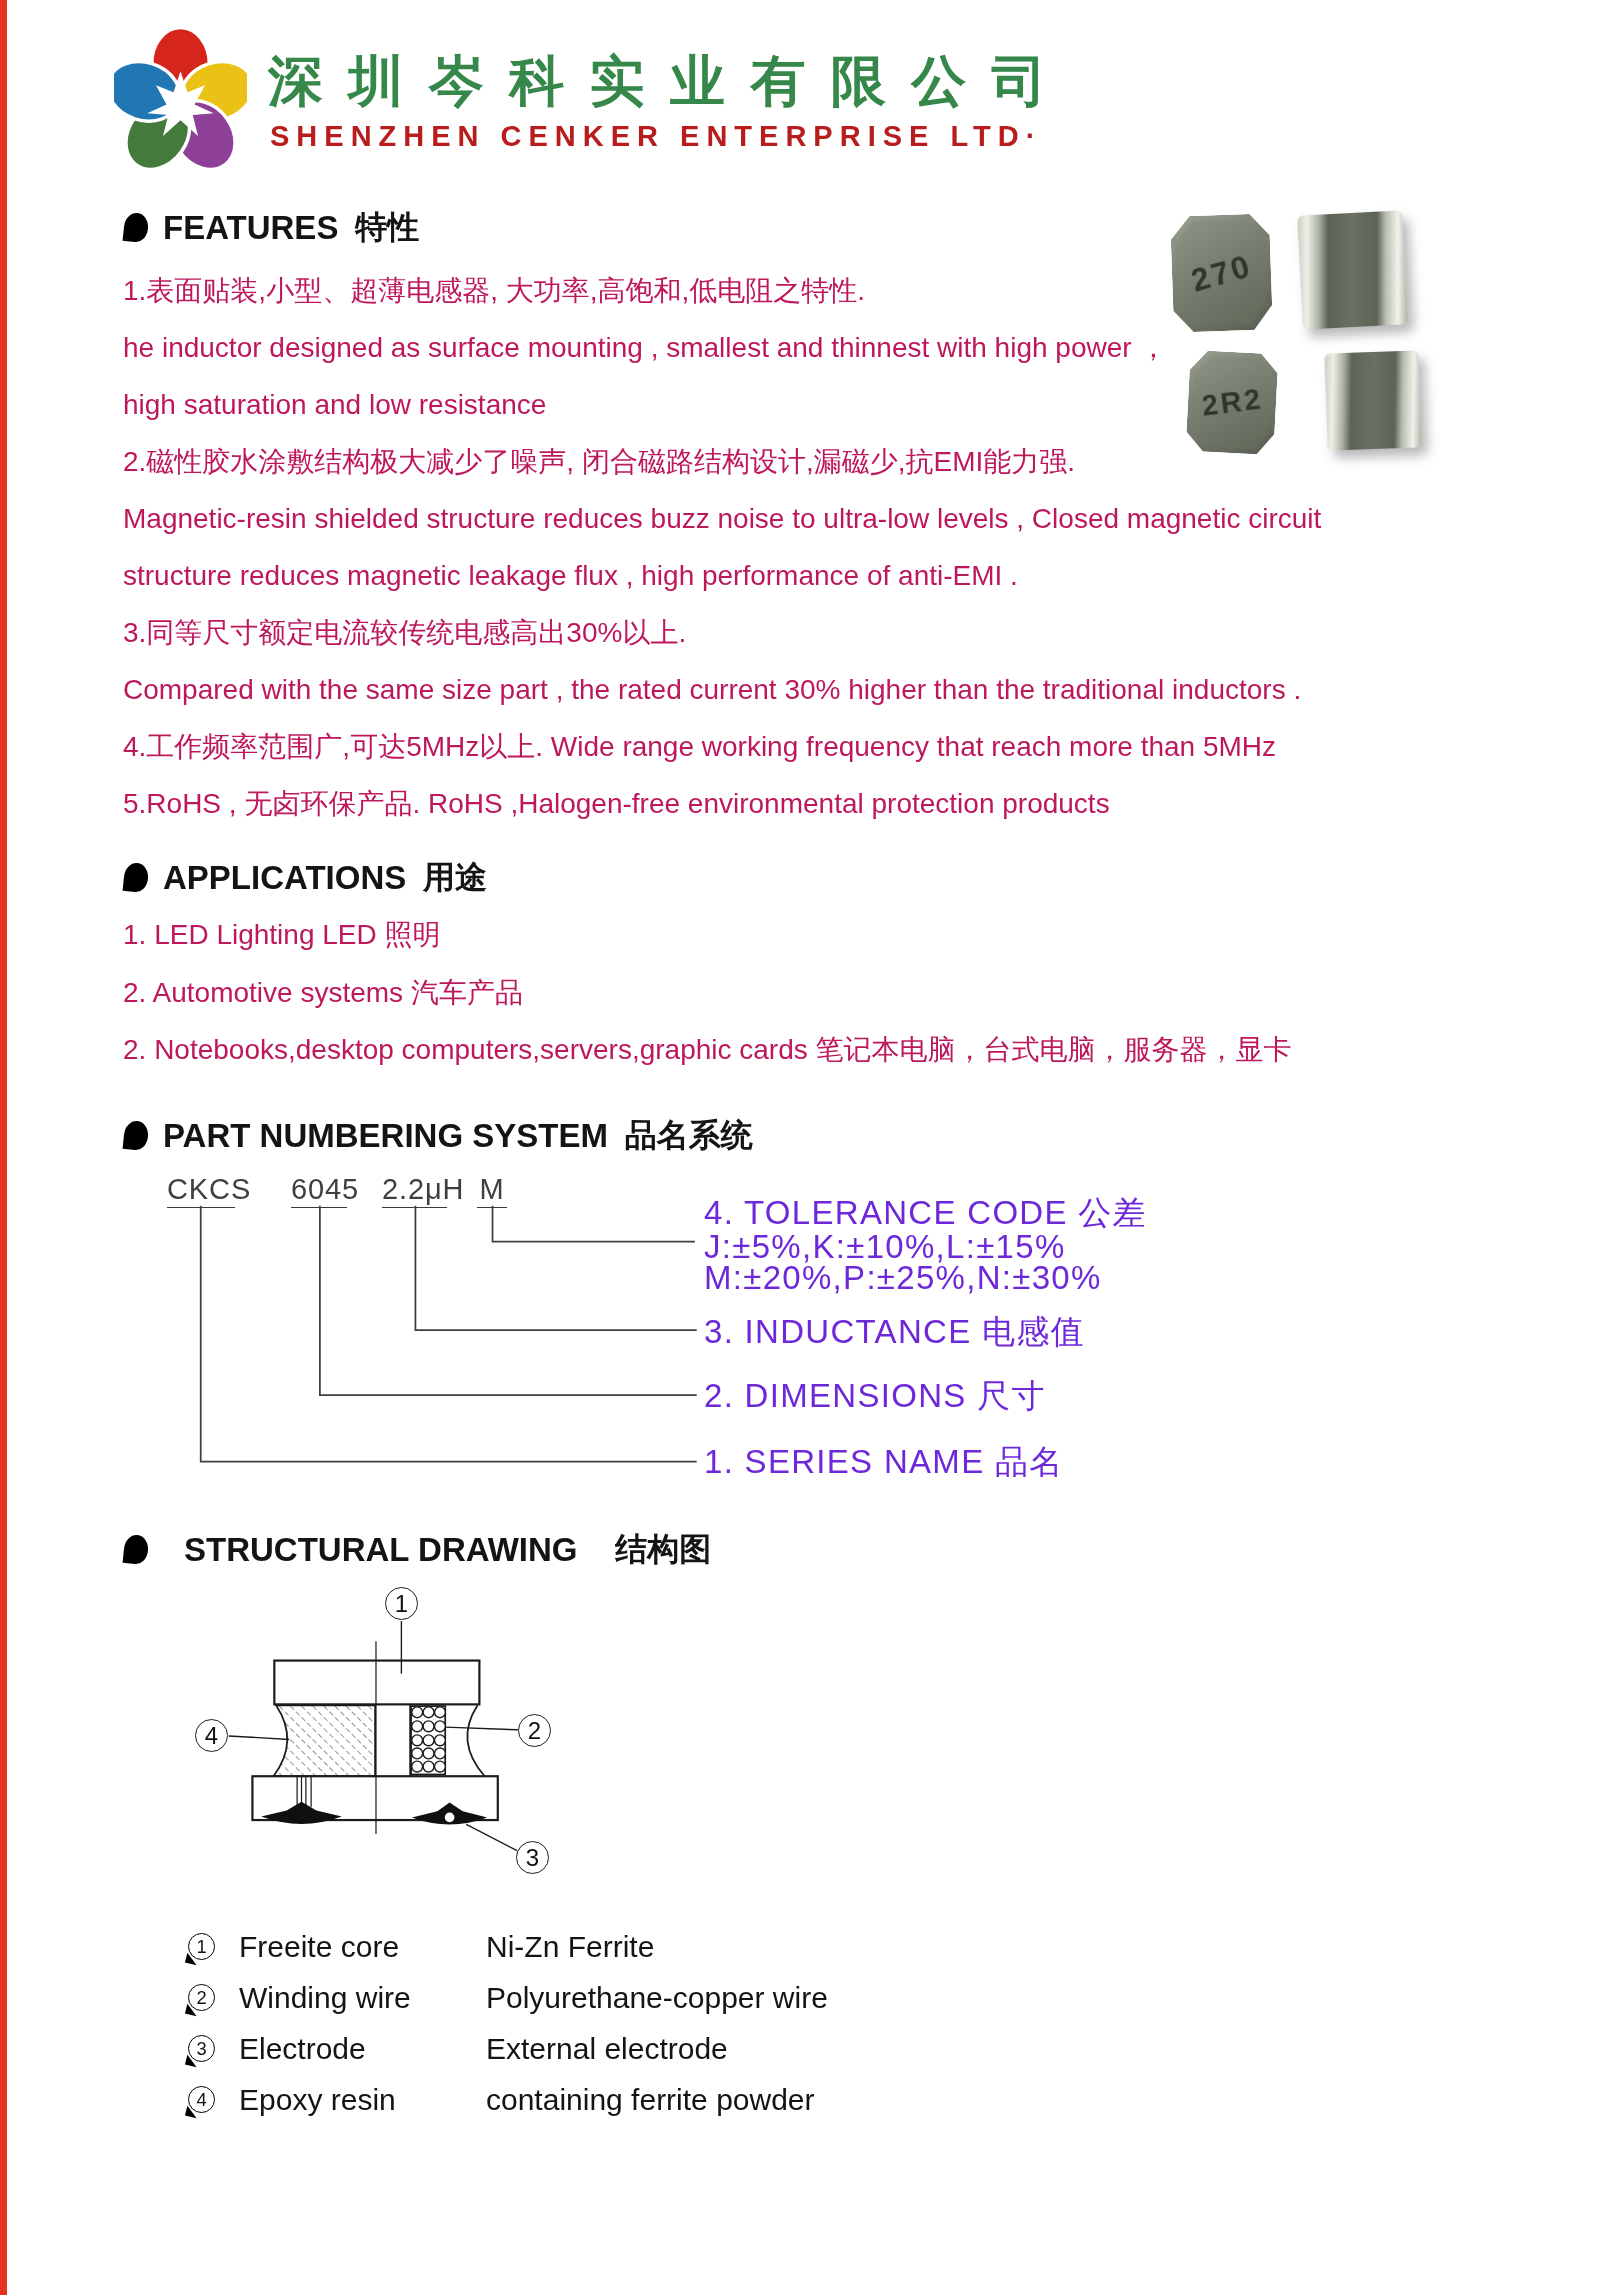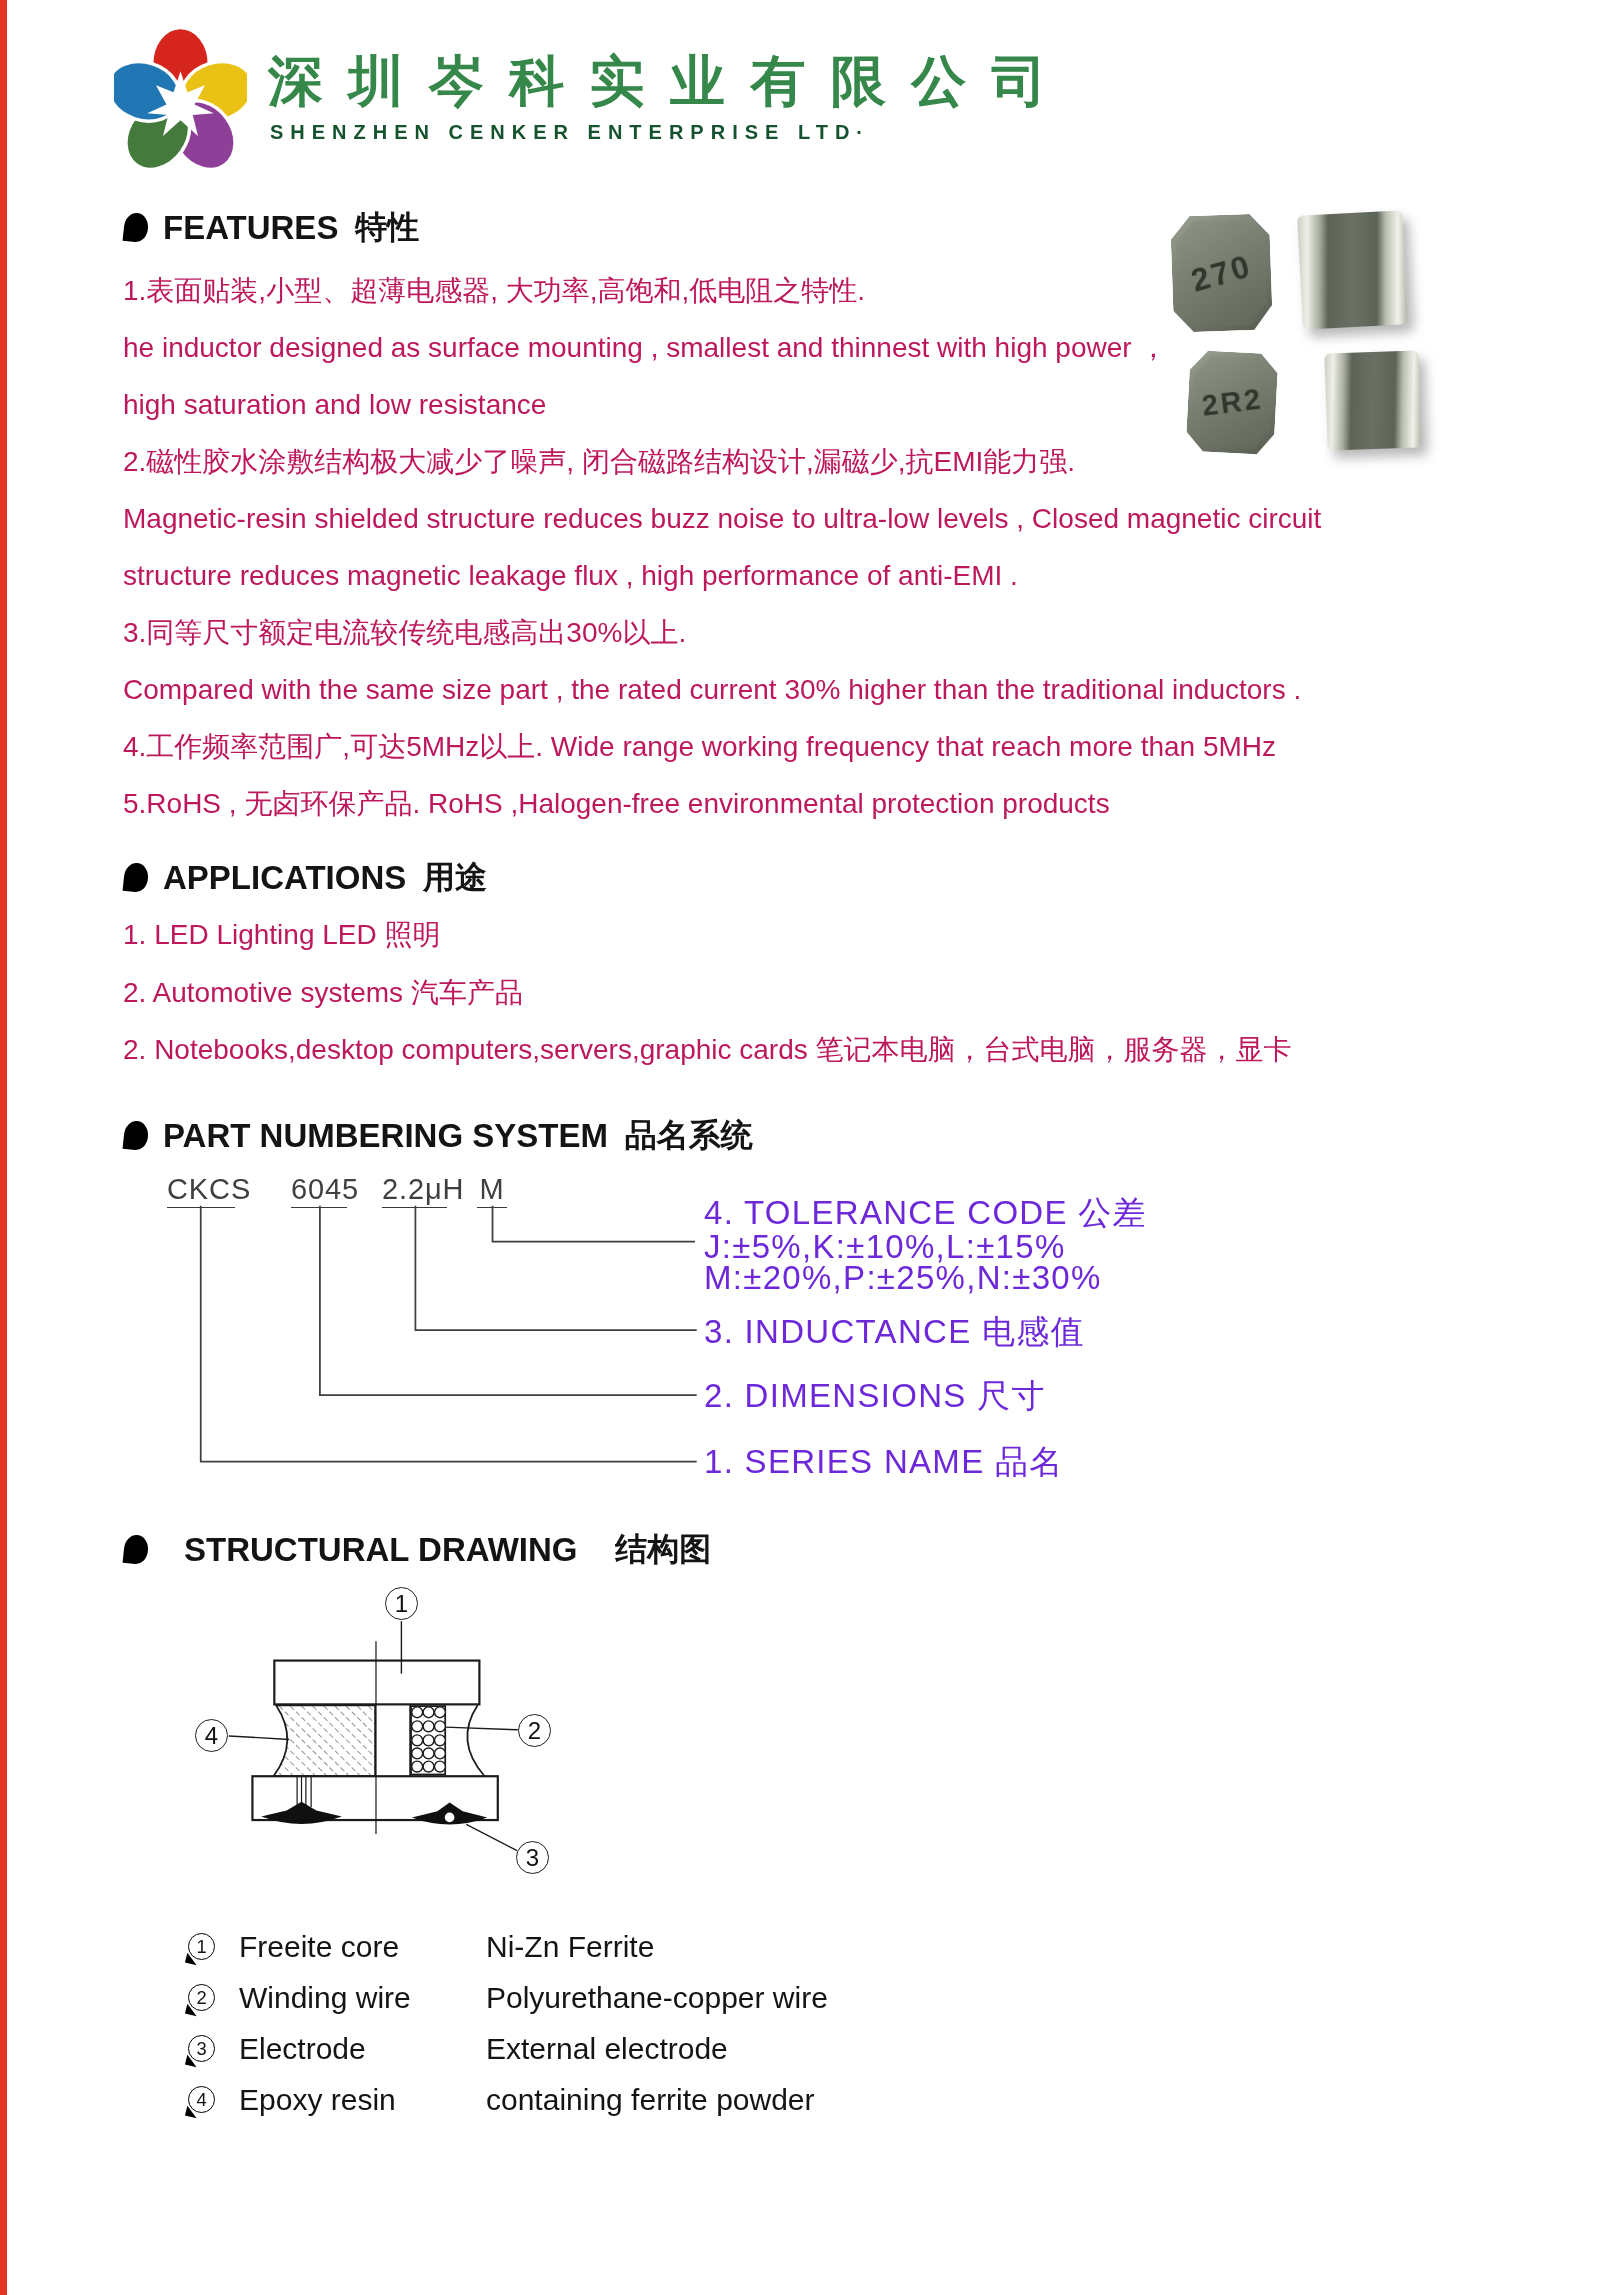--- a/index.html
+++ b/index.html
@@ -4,22 +4,22 @@
 <style>
   html,body{margin:0;padding:0;background:#e9e9e9;}
   .page{position:relative;width:1623px;height:2295px;background:#ffffff;overflow:hidden;
         font-family:"Liberation Sans",sans-serif;color:#141414;}
   .abs{position:absolute;}
   .red-edge{left:0;top:0;width:7px;height:2295px;background:#e63422;}
 
   
   .cn-title{left:268px;top:54px;font-size:55px;font-weight:bold;letter-spacing:25.4px;
             color:#35874a;white-space:nowrap;line-height:1;}
-  .en-title{left:270px;top:122px;font-size:20px;font-weight:bold;letter-spacing:7px;
-            color:#14532d;white-space:nowrap;line-height:1;}
+  .en-title{left:270px;top:122px;font-size:29px;font-weight:bold;letter-spacing:7px;
+            color:#b91c1c;white-space:nowrap;line-height:1;}
 
   
   .heading{display:flex;align-items:center;gap:15px;height:40px;white-space:nowrap;}
   .bullet{width:24px;height:29px;background:#000;border-radius:52% 52% 50% 0;
           transform:rotate(6deg);flex:0 0 auto;}
   .heading .t-en{font-size:33px;font-weight:bold;line-height:1;}
   .heading .t-cn{font-size:32px;font-weight:bold;line-height:1;margin-left:1.8px;}
 
   
   .body-line{left:123px;font-size:28px;line-height:35px;white-space:nowrap;color:#be185d;}

